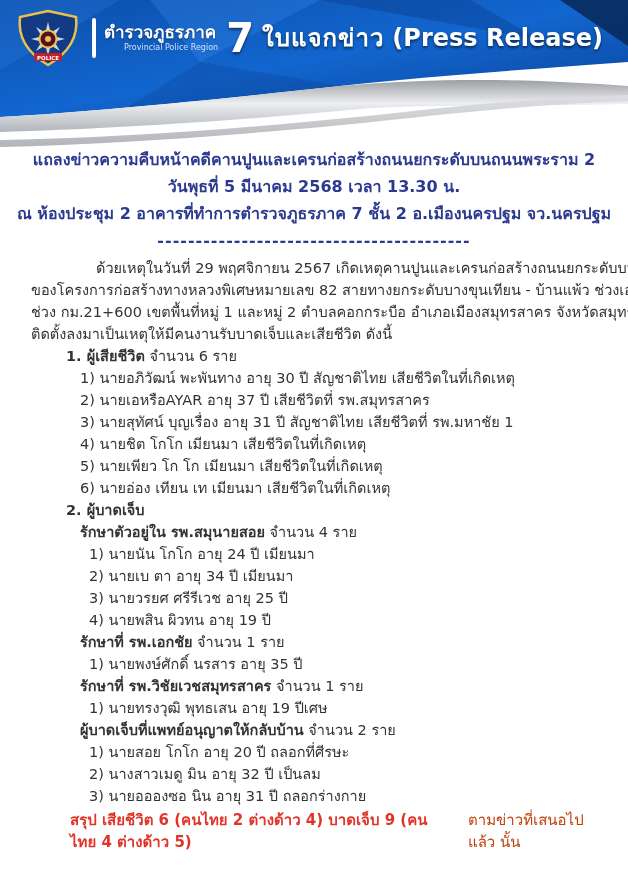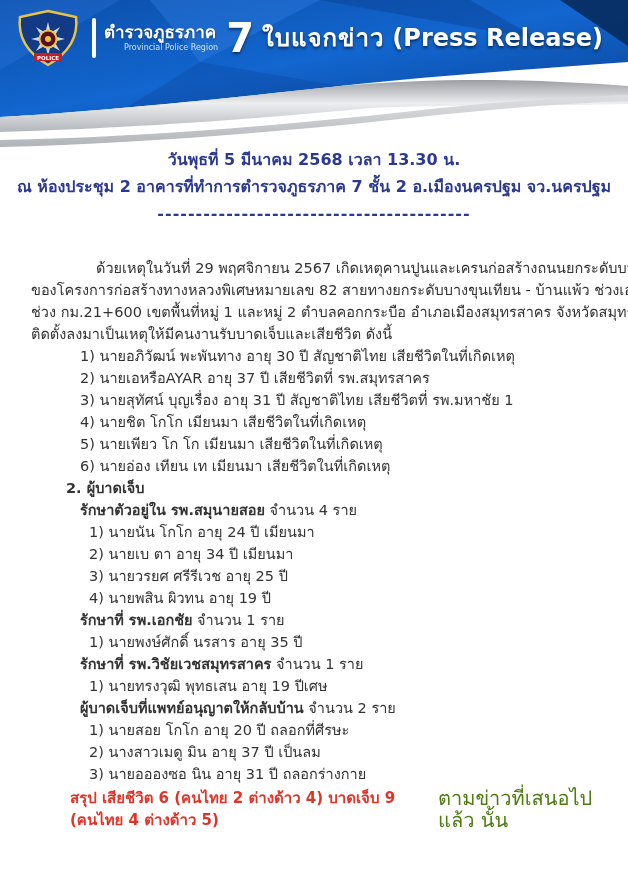--- a/index.html
+++ b/index.html
@@ -32,21 +32,21 @@
                 color:var(--body-ink,#333); font-size:14.5px; line-height:22px; }
   .line { white-space:nowrap; }
   .indent-first { padding-left:65px; }
   .sec-head { padding-left:35px; }
   .item-l1 { padding-left:49px; }
   .sub-head { padding-left:49px; }
   .item-l2 { padding-left:58px; }
   .b { font-weight:bold; }
   .summary-row { padding-left:39px; margin-top:2px; display:flex; align-items:flex-start; }
   .summary-red { color:var(--summary-red,#e03428); font-weight:bold; font-size:15px; }
-  .summary-tail { margin-left:22px; color:#4d7c0f; font-size:20px; }
+  .summary-tail { margin-left:22px; color:#c2410c; font-size:15px; }
 </style>
 </head>
 <body>
 
 <div class="page">
 
   <div class="header">
     <svg class="bg" width="628" height="150" viewBox="0 0 628 150">
       <defs>
         <linearGradient id="gBlue" x1="0" y1="0" x2="1" y2="1">
@@ -106,31 +106,33 @@
         <span class="agency-en">Provincial Police Region</span>
       </div>
 
       <div class="region-no">7</div>
       <div class="doc-title-th">ใบแจกข่าว</div>
       <div class="doc-title-en">(Press Release)</div>
     </div>
   </div>
 
   <div class="title-block">
+    <div>แถลงข่าวความคืบหน้าคดีคานปูนและเครนก่อสร้างถนนยกระดับบนถนนพระราม 2</div>
     <div>วันพุธที่ 5 มีนาคม 2568 เวลา 13.30 น.</div>
     <div>ณ ห้องประชุม 2 อาคารที่ทำการตำรวจภูธรภาค 7 ชั้น 2 อ.เมืองนครปฐม จว.นครปฐม</div>
     <div class="divider-line">-----------------------------------------</div>
   </div>
 
   <div class="body-block">
     <div class="line indent-first">ด้วยเหตุในวันที่ 29 พฤศจิกายน 2567 เกิดเหตุคานปูนและเครนก่อสร้างถนนยกระดับบนถนนพระราม</div>
     <div class="line">ของโครงการก่อสร้างทางหลวงพิเศษหมายเลข 82 สายทางยกระดับบางขุนเทียน - บ้านแพ้ว ช่วงเอกชัย - บ้านแพ้ว ตอน 1</div>
     <div class="line">ช่วง กม.21+600 เขตพื้นที่หมู่ 1 และหมู่ 2 ตำบลคอกกระบือ อำเภอเมืองสมุทรสาคร จังหวัดสมุทรสาคร หล่นจากที่</div>
     <div class="line">ติดตั้งลงมาเป็นเหตุให้มีคนงานรับบาดเจ็บและเสียชีวิต ดังนี้</div>
 
+    <div class="line sec-head"><span class="b">1. ผู้เสียชีวิต</span><span> จำนวน 6 ราย</span></div>
     <div class="line item-l1">1) นายอภิวัฒน์ พะพันทาง อายุ 30 ปี สัญชาติไทย เสียชีวิตในที่เกิดเหตุ</div>
     <div class="line item-l1">2) นายเอหรือAYAR อายุ 37 ปี เสียชีวิตที่ รพ.สมุทรสาคร</div>
     <div class="line item-l1">3) นายสุทัศน์ บุญเรื่อง อายุ 31 ปี สัญชาติไทย เสียชีวิตที่ รพ.มหาชัย 1</div>
     <div class="line item-l1">4) นายชิต โกโก เมียนมา เสียชีวิตในที่เกิดเหตุ</div>
     <div class="line item-l1">5) นายเพียว โก โก เมียนมา เสียชีวิตในที่เกิดเหตุ</div>
     <div class="line item-l1">6) นายอ่อง เทียน เท เมียนมา เสียชีวิตในที่เกิดเหตุ</div>
 
     <div class="line sec-head b">2. ผู้บาดเจ็บ</div>
 
     <div class="line sub-head"><span class="b">รักษาตัวอยู่ใน รพ.สมุนายสอย</span><span> จำนวน 4 ราย</span></div>
@@ -140,21 +142,21 @@
     <div class="line item-l2">4) นายพสิน ผิวทน อายุ 19 ปี</div>
 
     <div class="line sub-head"><span class="b">รักษาที่ รพ.เอกชัย</span><span> จำนวน 1 ราย</span></div>
     <div class="line item-l2">1) นายพงษ์ศักดิ์ นรสาร อายุ 35 ปี</div>
 
     <div class="line sub-head"><span class="b">รักษาที่ รพ.วิชัยเวชสมุทรสาคร</span><span> จำนวน 1 ราย</span></div>
     <div class="line item-l2">1) นายทรงวุฒิ พุทธเสน อายุ 19 ปีเศษ</div>
 
     <div class="line sub-head"><span class="b">ผู้บาดเจ็บที่แพทย์อนุญาตให้กลับบ้าน</span><span> จำนวน 2 ราย</span></div>
     <div class="line item-l2">1) นายสอย โกโก อายุ 20 ปี ถลอกที่ศีรษะ</div>
-    <div class="line item-l2">2) นางสาวเมดู มิน อายุ 37 ปี เป็นลม</div>
+    <div class="line item-l2">2) นางสาวเมดู มิน อายุ 32 ปี เป็นลม</div>
     <div class="line item-l2">3) นายออองซอ นิน อายุ 31 ปี ถลอกร่างกาย</div>
 
     <div class="summary-row">
       <span class="summary-red">สรุป เสียชีวิต 6 (คนไทย 2 ต่างด้าว 4) บาดเจ็บ 9 (คนไทย 4 ต่างด้าว 5)</span>
       <span class="summary-tail">ตามข่าวที่เสนอไปแล้ว นั้น</span>
     </div>
   </div>
 
 </div>
 

